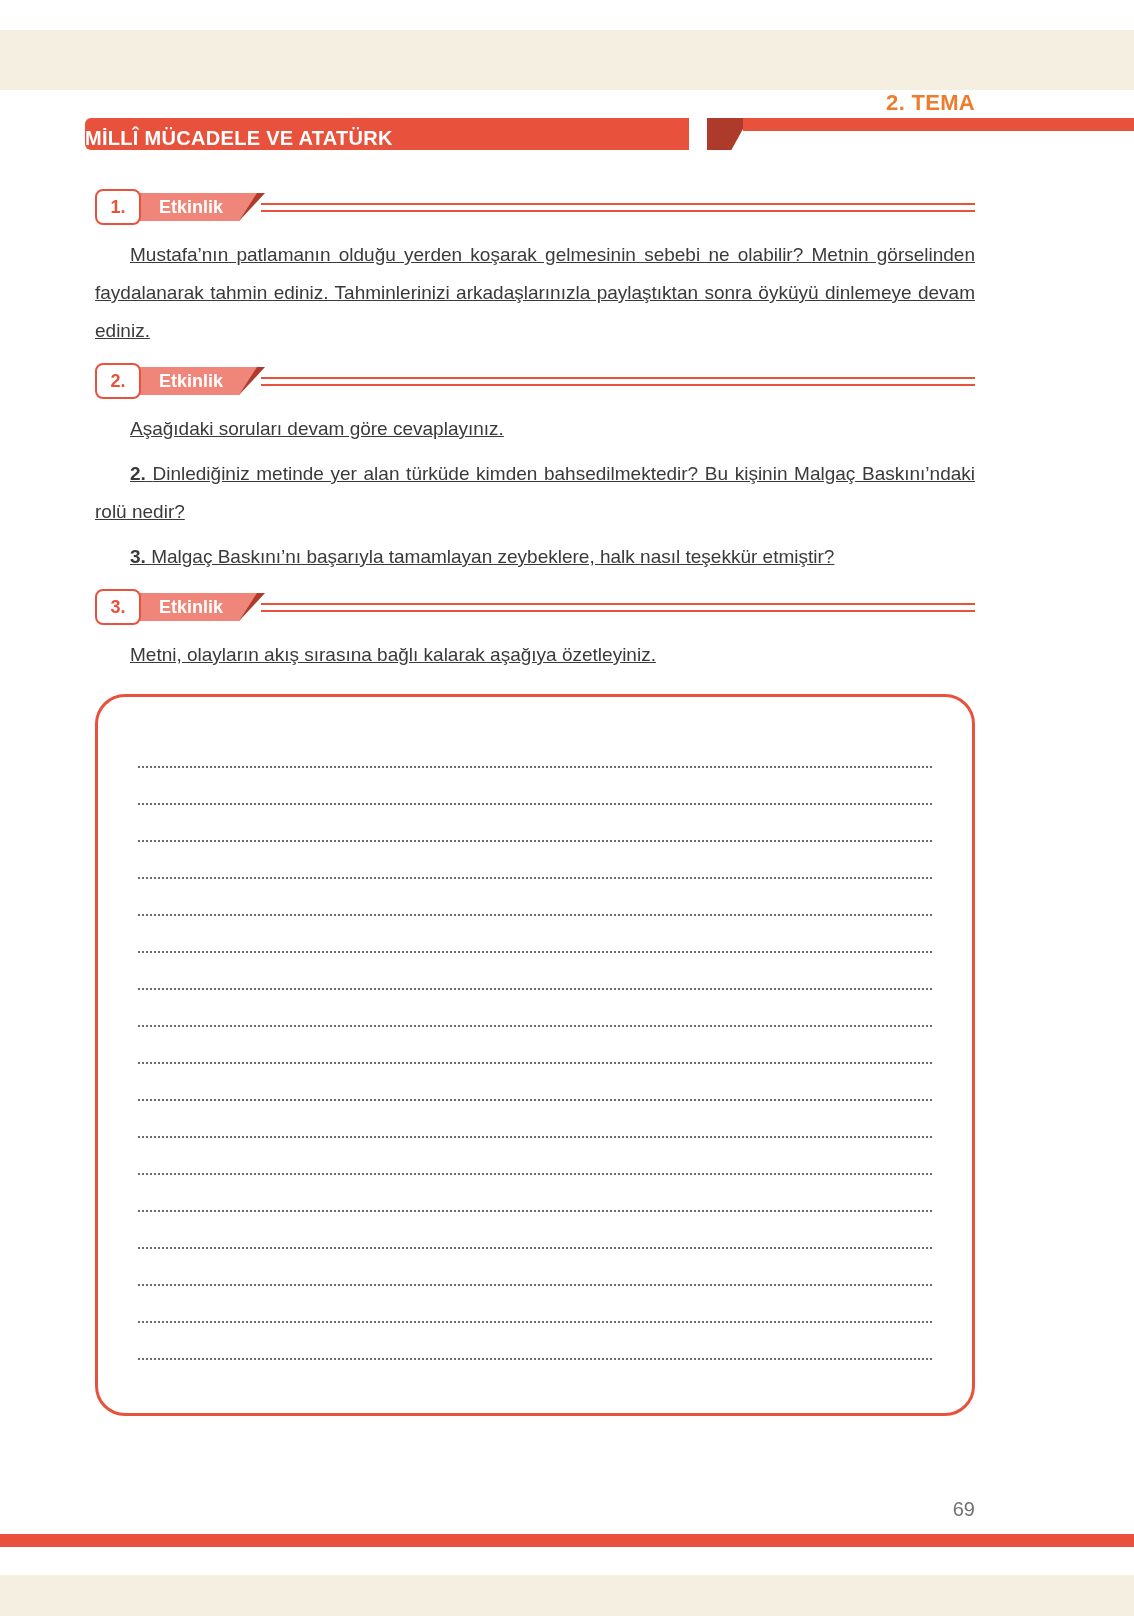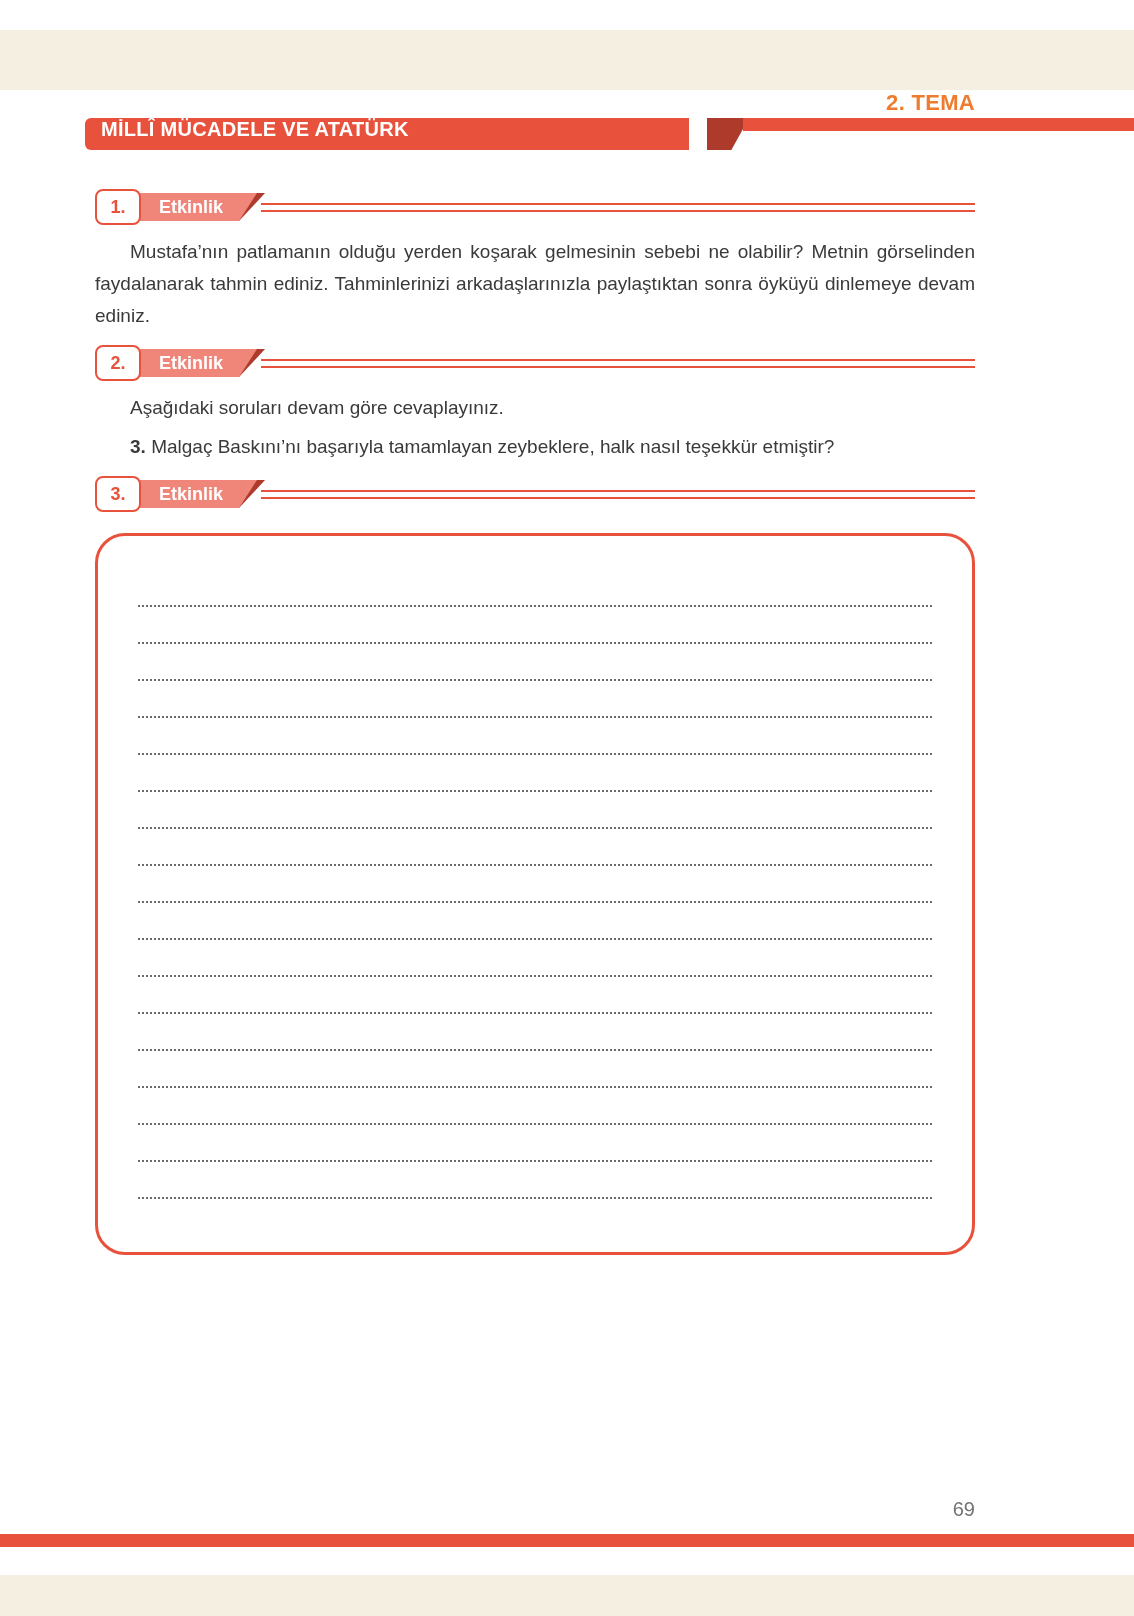--- a/index.html
+++ b/index.html
@@ -21,21 +21,21 @@
 
   
   .top-strip{position:absolute;top:0;left:0;right:0;height:60px;background:var(--cream);}
   .bottom-bar{position:absolute;top:1504px;left:0;right:0;height:13px;background:var(--accent);}
   .bottom-strip{position:absolute;top:1545px;left:0;right:0;bottom:0;background:var(--cream);}
 
   
   .tema-label{position:absolute;top:60px;right:159px;font-size:22px;font-weight:bold;color:var(--tema);letter-spacing:.3px;}
   .banner{position:absolute;top:88px;left:85px;right:0;height:32px;}
   .title-bar{position:absolute;left:0;top:0;width:604px;height:32px;background:var(--accent);
-    border-radius:6px 0 0 6px;display:flex;align-items:flex-start;padding-left:16px;}
+    border-radius:6px 0 0 6px;display:flex;align-items:flex-end;}
   .title-bar span{color:#ffffff;font-weight:bold;font-size:20px;letter-spacing:.3px;}
   .banner-fold{position:absolute;left:622px;top:0;width:42px;height:32px;background:var(--fold);
     clip-path:polygon(0 0,100% 0,58% 100%,0 100%);}
   .thin-bar{position:absolute;left:658px;right:0;top:0;height:13px;background:var(--accent);}
 
   
   .content{position:absolute;left:95px;top:146px;width:880px;}
 
   
   .etk{display:flex;align-items:center;height:38px;margin:12px 0 10px;}
@@ -44,21 +44,21 @@
   .numbox span{color:var(--accent);font-weight:bold;font-size:18px;}
   .ribbon{height:28px;margin-left:-8px;padding:0 34px 0 26px;background:var(--ribbon);
     clip-path:polygon(0 0,100% 0,calc(100% - 18px) 100%,0 100%);
     display:flex;align-items:center;z-index:1;flex:0 0 auto;}
   .ribbon span{color:#ffffff;font-weight:bold;font-size:18px;}
   .rfold{width:26px;height:28px;margin-left:-18px;background:var(--fold);
     clip-path:polygon(0 0,100% 0,0 100%);flex:0 0 auto;}
   .rules{flex:1;height:9px;border-top:2px solid var(--accent);border-bottom:2px solid var(--accent);margin-left:-4px;}
 
   
-  .para{margin:7px 0;font-size:19px;line-height:32px;text-indent:35px;text-align:justify;color:var(--text);}
+  .para{margin:7px 0;font-size:19px;line-height:38px;text-indent:35px;text-align:justify;color:var(--text);text-decoration:underline;}
   .para .qnum{font-weight:bold;}
 
   
   .answer-box{margin-top:20px;width:880px;height:722px;border:3px solid var(--accent);
     border-radius:30px;background:#ffffff;padding:34px 40px 0 40px;overflow:hidden;}
   .dotline{height:37px;border-bottom:2px dotted #6b6b6b;}
 
   .page-number{position:absolute;top:1468px;right:159px;font-size:20px;color:#737373;}
 </style>
 </head>
@@ -97,32 +97,34 @@
         <span>2.</span>
       </div>
       <div class="ribbon">
         <span>Etkinlik</span>
       </div>
       <div class="rfold"></div>
       <div class="rules"></div>
     </div>
     <p class="para">Aşağıdaki soruları devam göre cevaplayınız.</p>
 
+    <p class="para"><b class="qnum">2.</b> <span>Dinlediğiniz metinde yer alan türküde kimden bahsedilmektedir? Bu kişinin Malgaç Baskını’ndaki rolü nedir?</span></p>
     <p class="para"><b class="qnum">3.</b> <span>Malgaç Baskını’nı başarıyla tamamlayan zeybeklere, halk nasıl teşekkür etmiştir?</span></p>
 
     <div class="etk">
       <div class="numbox">
         <span>3.</span>
       </div>
       <div class="ribbon">
         <span>Etkinlik</span>
       </div>
       <div class="rfold"></div>
       <div class="rules"></div>
     </div>
+    <p class="para">Metni, olayların akış sırasına bağlı kalarak aşağıya özetleyiniz.</p>
 
     <div class="answer-box">
       <div>
           <div class="dotline"></div>
           <div class="dotline"></div>
           <div class="dotline"></div>
           <div class="dotline"></div>
           <div class="dotline"></div>
           <div class="dotline"></div>
           <div class="dotline"></div>

